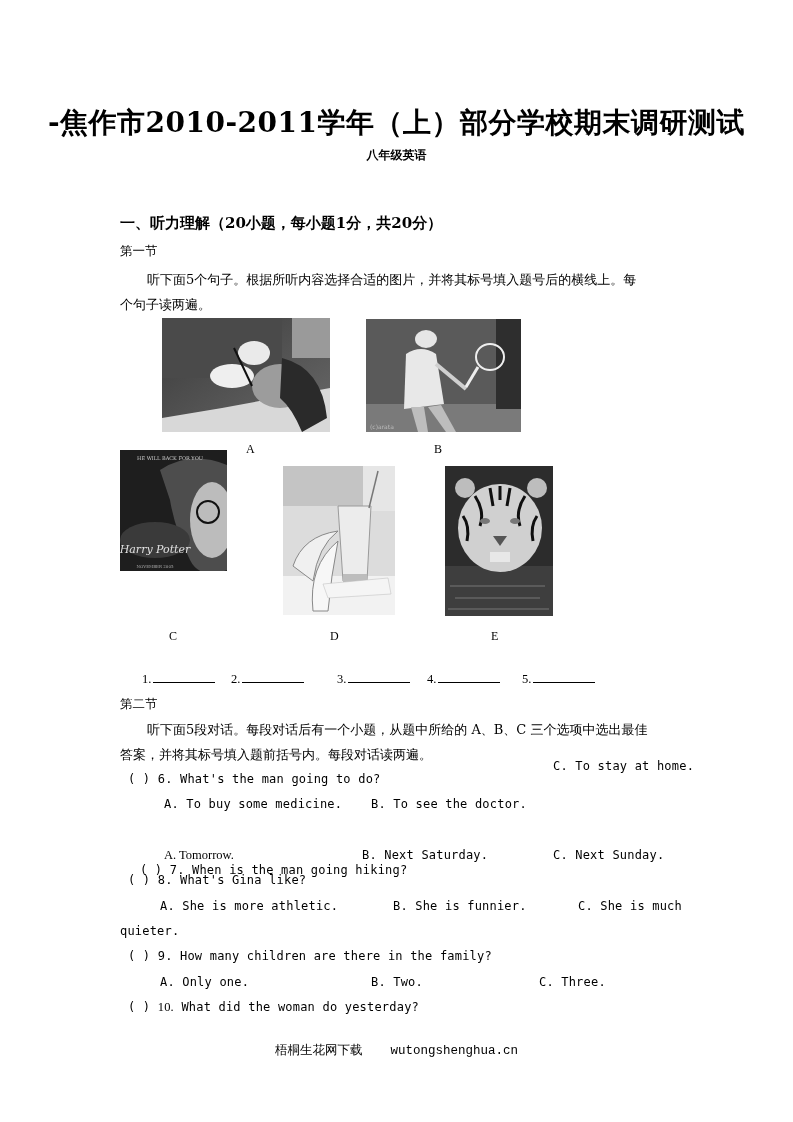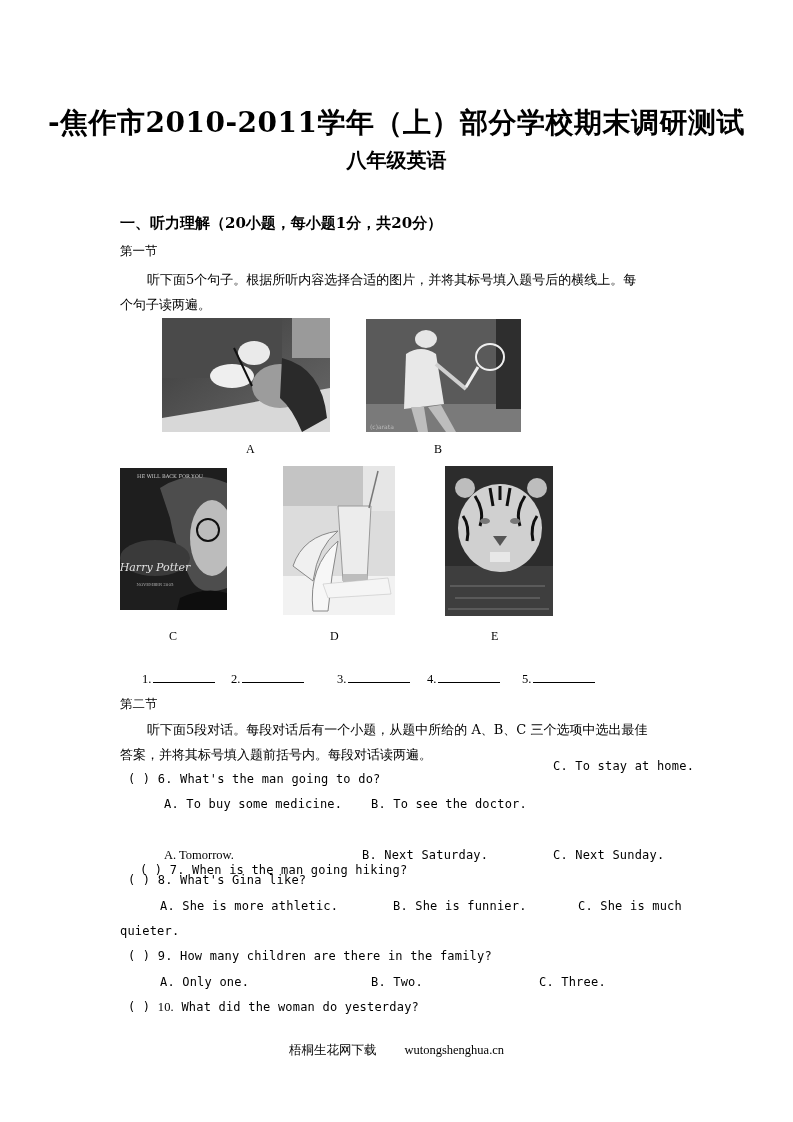--- a/index.html
+++ b/index.html
@@ -3,30 +3,30 @@
   <meta charset="utf-8">
   <style>
     html, body { margin: 0; padding: 0; background: #ffffff; }
     body {
       width: 793px; height: 1122px; position: relative; overflow: hidden;
       font-family: "DejaVu Serif", "Liberation Serif", serif;
       color: #000;
     }
     .abs { position: absolute; white-space: nowrap; }
     .title1 { left: 0; width: 793px; top: 104px; text-align: center; font-size: 28px; font-weight: bold; letter-spacing: 0.5px; }
-    .title2 { left: 0; width: 793px; top: 147px; text-align: center; font-size: 20px; font-weight: bold; }
+    .title2 { left: 0; width: 793px; top: 147px; text-align: center; font-size: 12px; font-weight: bold; }
     .sec-head { left: 120px; top: 214px; font-size: 15px; font-weight: bold; }
     .small { font-size: 12.5px; }
     .body-text { font-size: 13px; }
     .mono { font-family: "DejaVu Sans Mono", "Liberation Mono", monospace; font-size: 12px; letter-spacing: 0.2px; }
     .photo { position: absolute; overflow: hidden; }
     .label { position: absolute; font-size: 12px; font-family: "Liberation Serif", serif; }
     .blank { display: inline-block; border-bottom: 1px solid #000; width: 62px; height: 12px; vertical-align: baseline; margin-left: 2px; }
     .footer { left: 0; width: 793px; top: 1042px; text-align: center; font-size: 12.5px; }
-    .footer span + span { margin-left: 28px; font-family: Liberation Serif, serif; }
+    .footer span + span { margin-left: 28px; font-family: Liberation Mono, monospace; }
   </style>
 </head>
 <body>
 
 <div class="abs title1">-焦作市2010-2011学年（上）部分学校期末调研测试</div>
 <div class="abs title2">八年级英语</div>
 
 <div class="abs sec-head">一、听力理解（20小题，每小题1分，共20分）</div>
 
 <div class="abs small" style="left:120px; top:243px;">第一节</div>
@@ -64,21 +64,21 @@
     <path d="M45 88 L52 113 L62 113 L58 88 Z" fill="#bdbdbd"></path>
     <path d="M62 88 L80 113 L90 113 L75 86 Z" fill="#bdbdbd"></path>
     <line x1="70" y1="45" x2="100" y2="70" stroke="#cfcfcf" stroke-width="4"></line>
     <ellipse cx="124" cy="38" rx="14" ry="13" fill="none" stroke="#eee" stroke-width="2"></ellipse>
     <line x1="112" y1="48" x2="100" y2="68" stroke="#eee" stroke-width="3"></line>
     <text x="4" y="110" font-size="6" fill="#bbb" font-family="DejaVu Sans, sans-serif">(c)arata</text>
   </svg>
 </div>
 <div class="label" style="left:434px; top:442px;">B</div>
 
-<div class="photo" style="left:120px; top:468px; width:107px; height:142px;">
+<div class="photo" style="left:120px; top:450px; width:107px; height:121px;">
   <svg width="107" height="150" viewBox="0 0 107 150">
     <rect width="107" height="150" fill="#1e1e1e"></rect>
     <path d="M40 20 Q70 0 107 15 L107 120 Q80 130 70 110 Q55 80 50 50 Z" fill="#4d4d4d"></path>
     <ellipse cx="92" cy="70" rx="22" ry="38" fill="#bcbcbc"></ellipse>
     <circle cx="88" cy="62" r="11" fill="none" stroke="#111" stroke-width="2"></circle>
     <path d="M60 130 Q85 118 107 125 L107 150 L55 150 Z" fill="#0e0e0e"></path>
     <ellipse cx="35" cy="90" rx="35" ry="18" fill="#3a3a3a"></ellipse>
     <text x="50" y="10" text-anchor="middle" font-size="5" fill="#ccc" font-family="DejaVu Serif, serif">HE WILL BACK FOR YOU</text>
     <text x="35" y="103" text-anchor="middle" font-size="11" fill="#e0e0e0" font-family="DejaVu Serif, serif" font-style="italic">Harry Potter</text>
     <text x="35" y="118" text-anchor="middle" font-size="4" fill="#aaa" font-family="DejaVu Serif, serif">NOVEMBER 2005</text>

